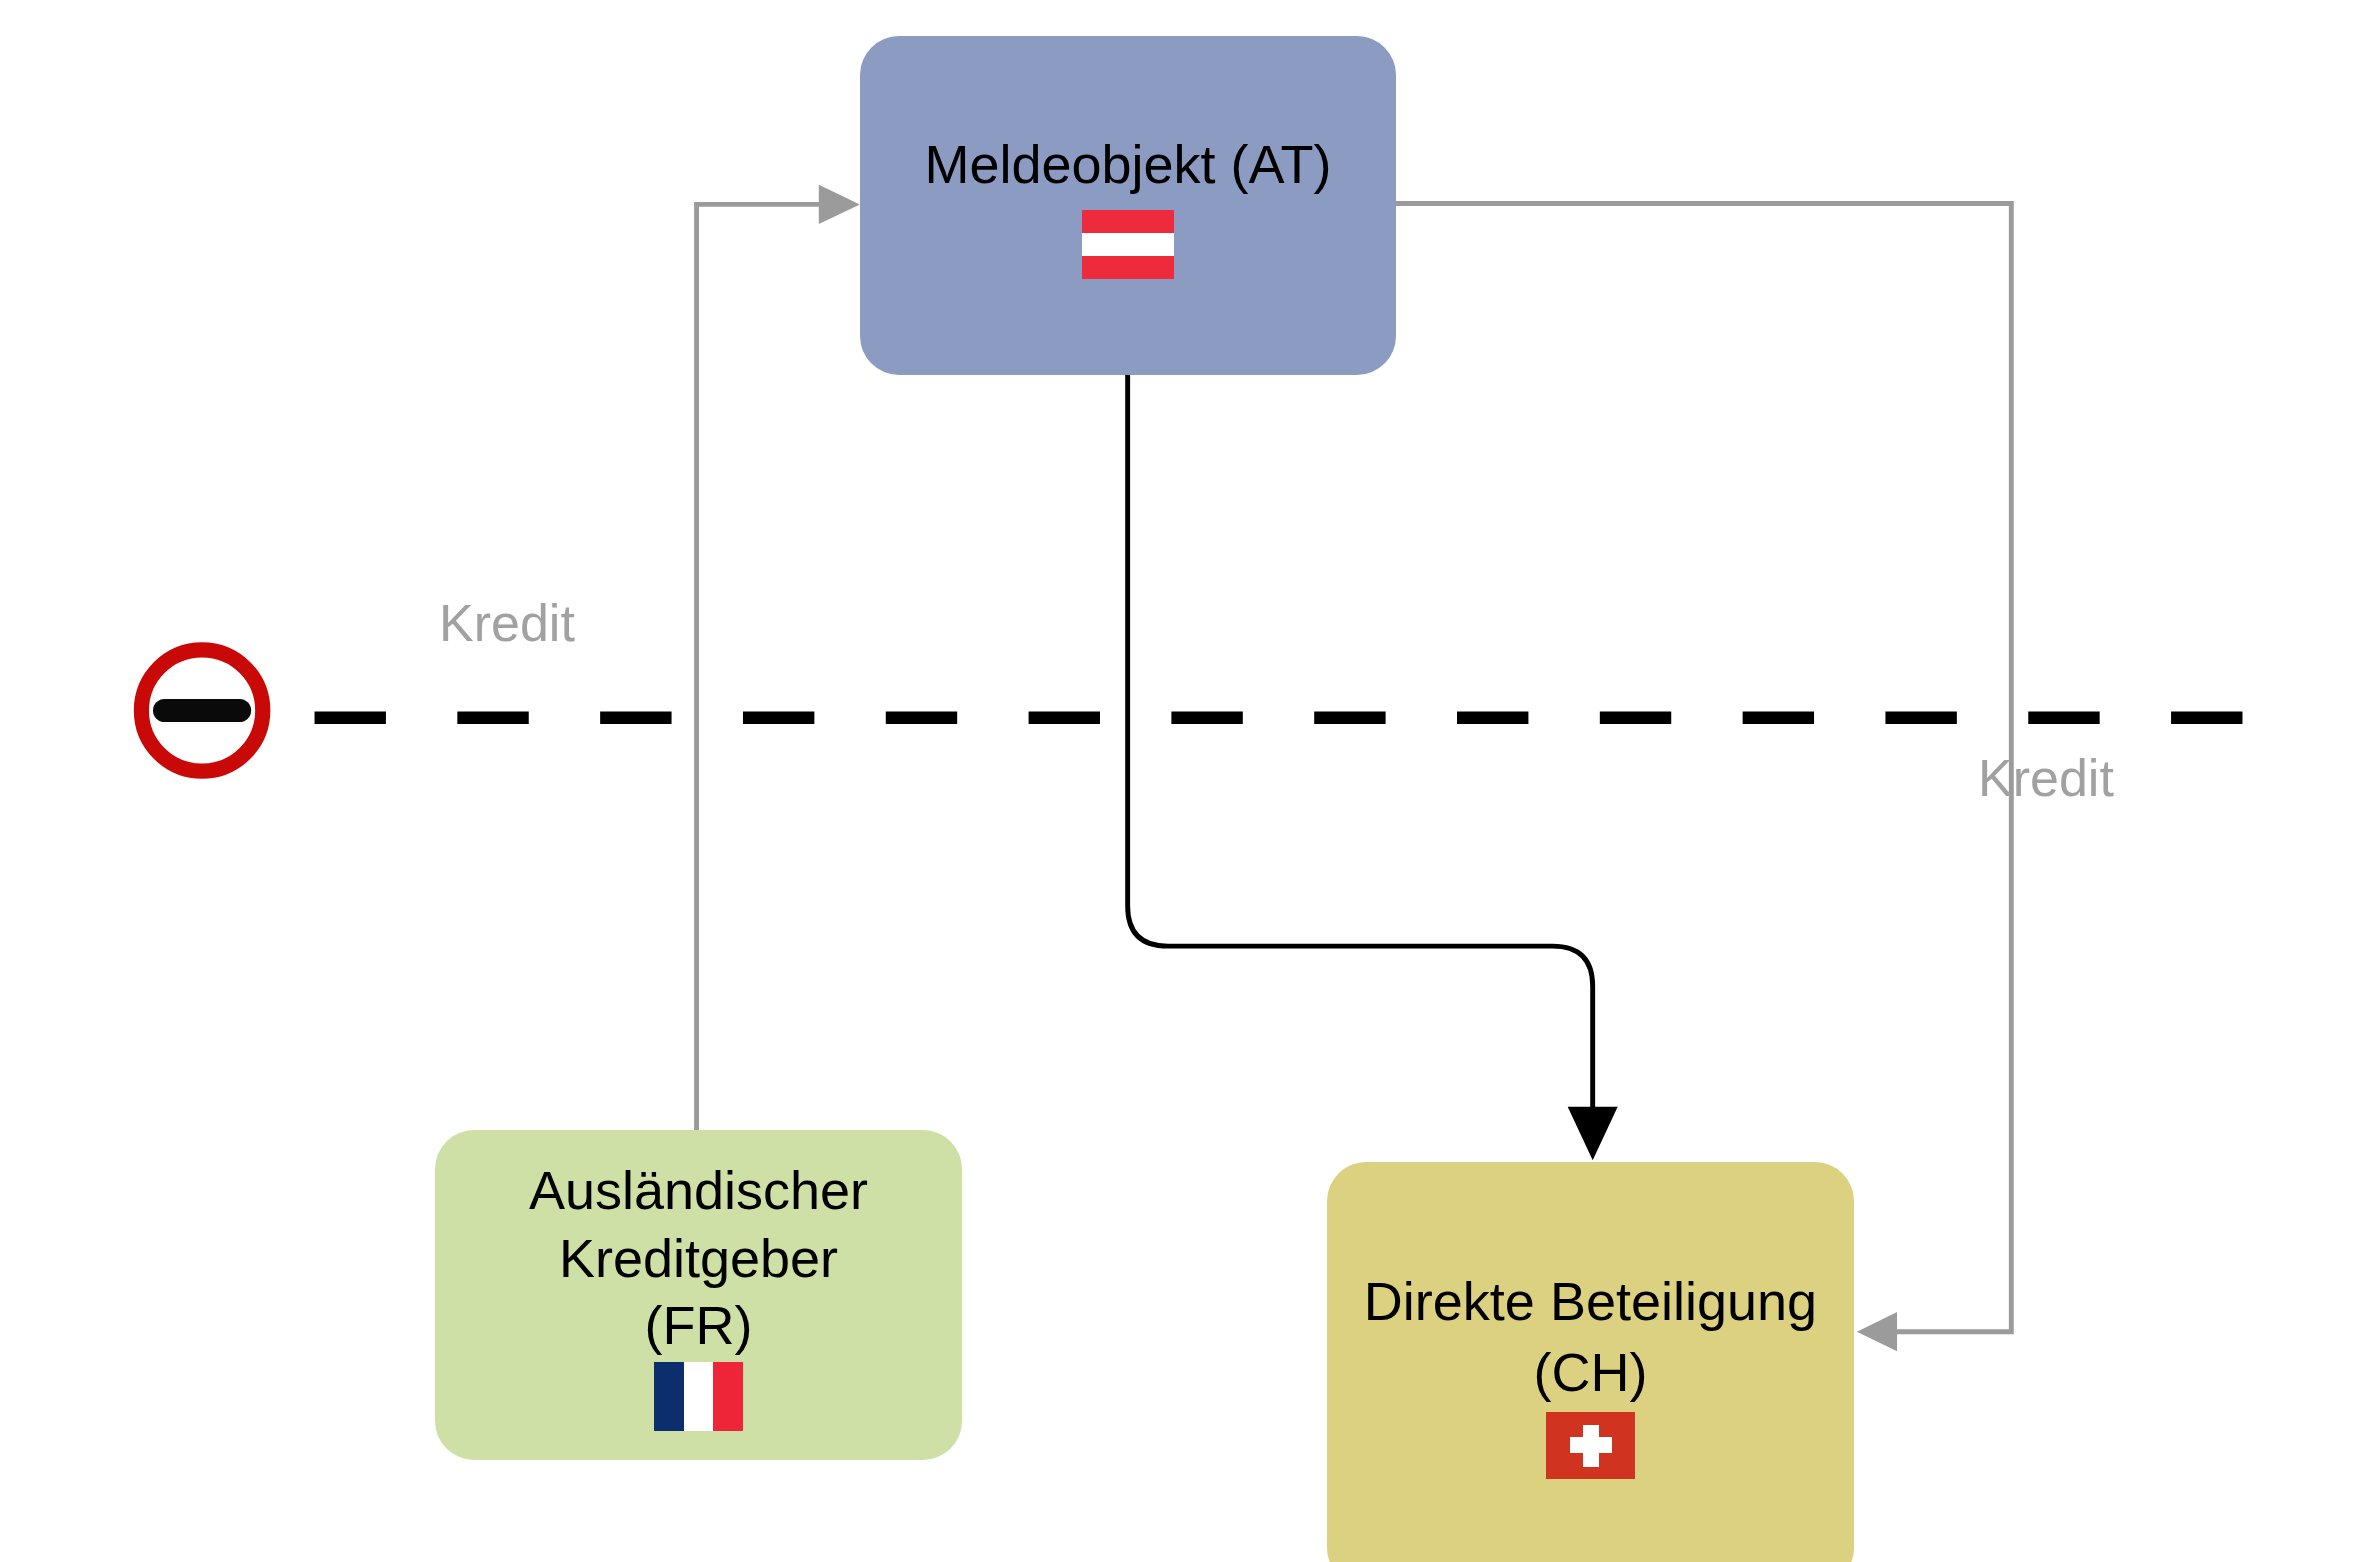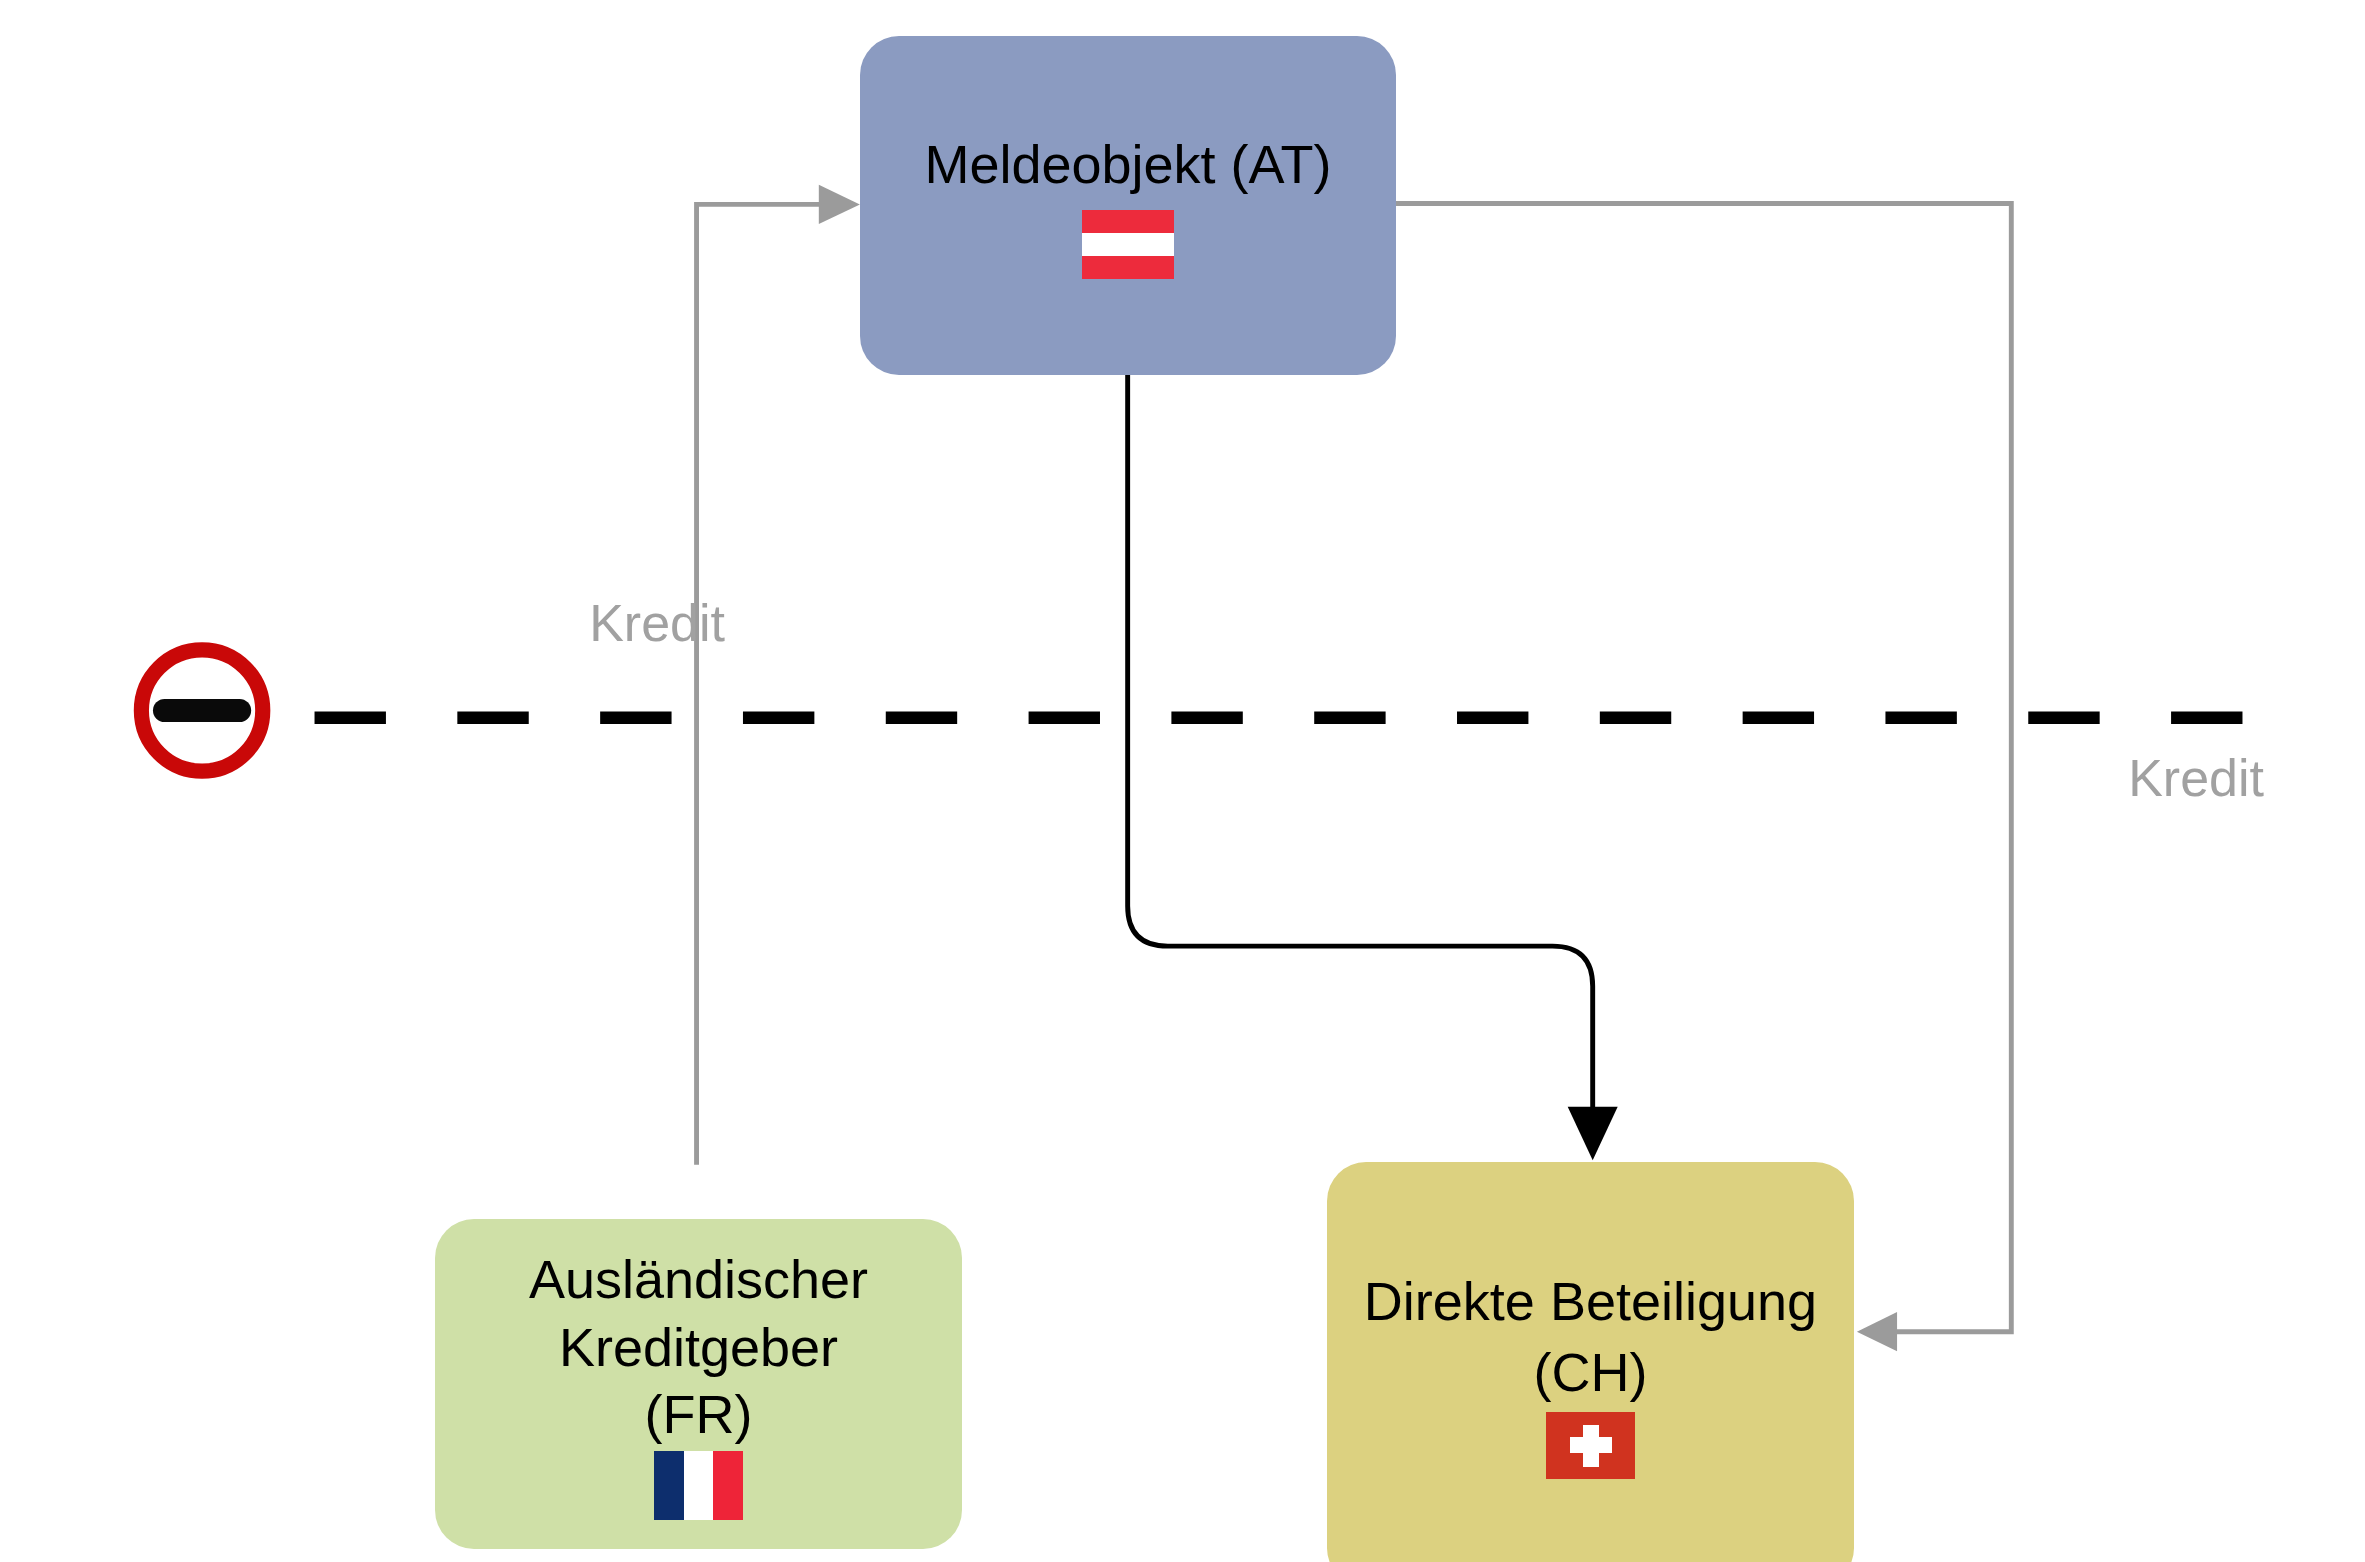--- a/index.html
+++ b/index.html
@@ -28,39 +28,39 @@
     line-height: 62px;
     text-align: center;
   }
   .node-at {
     left: 860px; top: 36px;
     width: 536px; height: 339px;
     background: var(--c-node_at_fill, #8b9bc1);
     gap: 15px;
   }
   .node-fr {
-    left: 435px; top: 1219px;
+    left: 435px; top: 1130px;
     width: 527px; height: 330px;
     background: var(--c-node_fr_fill, #cfe0a7);
     gap: 5.4px;
   }
   .node-ch {
     left: 1327px; top: 1162px;
     width: 527px; height: 425px;
     background: var(--c-node_ch_fill, #dcd180);
     gap: 9px;
   }
   .node-label { white-space: nowrap; }
   .edge-label {
     position: absolute;
     width: 286px;
     font-size: 52px;
     line-height: 57px;
     color: var(--c-label_gray, #a1a1a1);
-    text-align: right;
+    text-align: left;
     white-space: nowrap;
   }
   .edge-label-left  { left: 439px;  top: 595px; }
   .edge-label-right { left: 1978px; top: 750px; }
 
   
   .flag { display: block; flex: 0 0 auto; }
   .flag-austria { width: 92px; height: 69px; display: flex; flex-direction: column; }
   .flag-austria .stripe { flex: 1; }
   .flag-austria .red   { background: var(--c-flag_red_at, #ed2b3c); }

